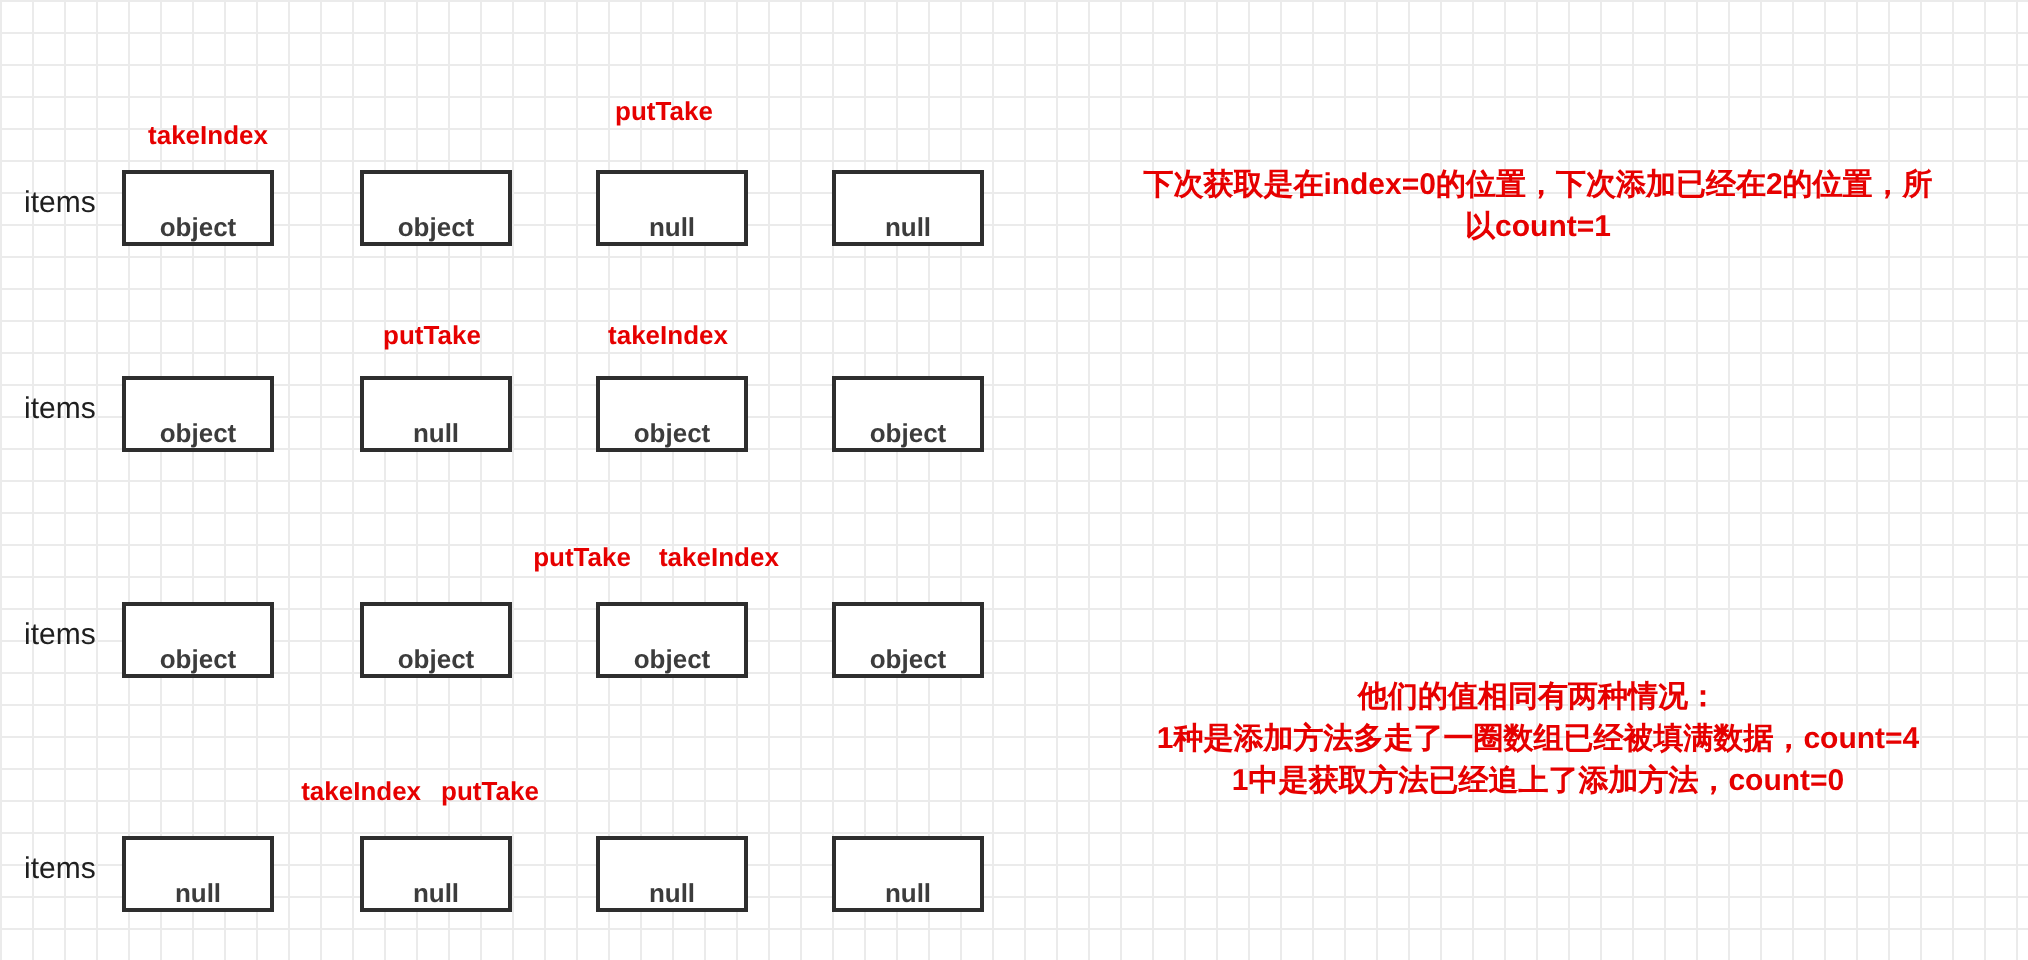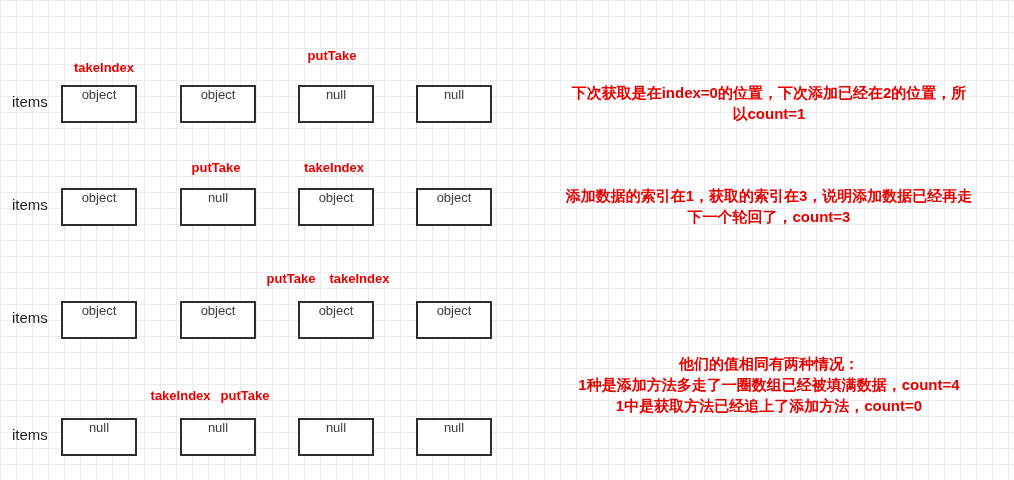--- a/index.html
+++ b/index.html
@@ -24,22 +24,23 @@
     font-size: 15px;
     color: #1f1f1f;
   }
   .box {
     position: absolute;
     width: 72px;
     height: 34px;
     background: #ffffff;
     border: 2px solid #2e2e2e;
     display: flex;
-    align-items: flex-start;
+    align-items: flex-end;
     justify-content: center;
+    font-weight: bold;
   }
   .box span {
     font-size: 13px;
     color: #3c3c3c;
   }
   .marker {
     position: absolute;
     transform: translateX(-50%);
     font-size: 13px;
     font-weight: bold;
@@ -105,22 +106,20 @@
   <div class="box" style="left:180px; top:188px">
     <span>null</span>
   </div>
   <div class="box" style="left:298px; top:188px">
     <span>object</span>
   </div>
   <div class="box" style="left:416px; top:188px">
     <span>object</span>
   </div>
 
-  <div class="annotation" style="top:185px">添加数据的索引在1，获取的索引在3，说明添加数据已经再走
-下一个轮回了，count=3</div>
 
   <div class="items-label" style="top:309px">items</div>
 
   <div class="marker-pair" style="left:328px; top:271px">
     <span>putTake</span>
     <span>takeIndex</span>
   </div>
 
   <div class="box" style="left:61px; top:301px">
     <span>object</span>
@@ -128,21 +127,21 @@
   <div class="box" style="left:180px; top:301px">
     <span>object</span>
   </div>
   <div class="box" style="left:298px; top:301px">
     <span>object</span>
   </div>
   <div class="box" style="left:416px; top:301px">
     <span>object</span>
   </div>
 
-  <div class="annotation" style="top:353px">他们的值相同有两种情况：
+  <div class="annotation" style="top:338px">他们的值相同有两种情况：
 1种是添加方法多走了一圈数组已经被填满数据，count=4
 1中是获取方法已经追上了添加方法，count=0</div>
 
   <div class="items-label" style="top:426px">items</div>
 
   <div class="marker-pair" style="left:210px; top:388px; gap:10px">
     <span>takeIndex</span>
     <span>putTake</span>
   </div>
 

